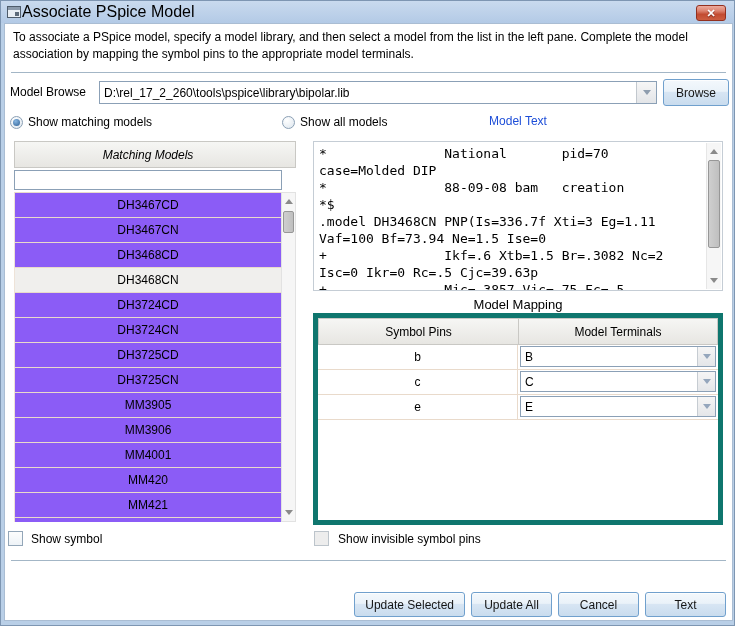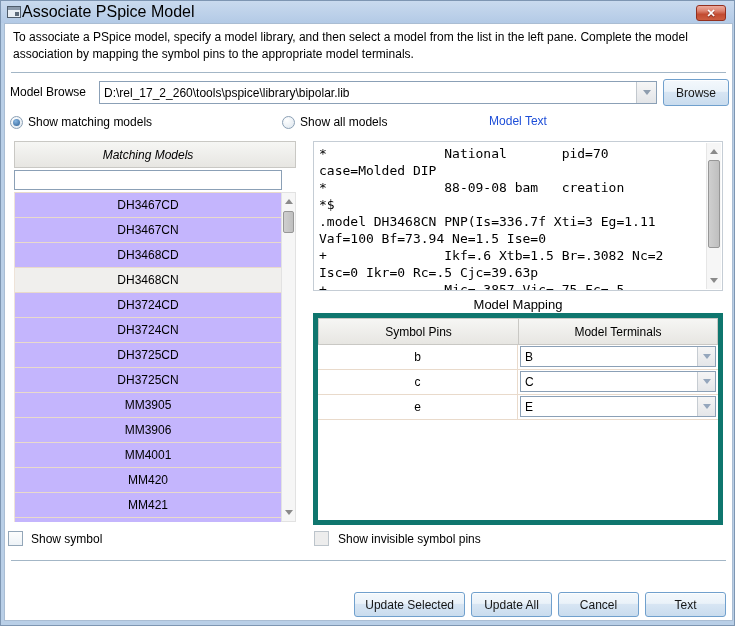--- a/index.html
+++ b/index.html
@@ -76,21 +76,21 @@
     border:1px solid #8ba0b6; background:#fff; font-size:12px; padding:0 4px;
     font-family:"Liberation Sans",sans-serif;
   }
   .mm-list{
     position:absolute; left:9px; top:168px; width:268px; height:330px;
     overflow:hidden; border-top:1px solid #e9dacb;
     border-left:1px solid #eee3d8; border-right:1px solid #eee3d8; background:#fff;
   }
   .list-row{
     height:25px; line-height:24px; text-align:center; font-size:12px; color:#000;
-    border-bottom:1px solid #e9dacb; background:#c4b5fd;
+    border-bottom:1px solid #e9dacb; background:#8b5cf6;
   }
   .list-row.selected{ background:#f0efed; }
   
   .vscroll{ position:absolute; width:15px; background:#f6f6f6; border:1px solid #e2e2e2; }
   .mm-scroll{ left:276px; top:168px; height:330px; }
   .mt-scroll{ position:absolute; right:1px; top:1px; bottom:1px; width:15px; background:#f6f6f6; border-left:1px solid #e6e6e6; }
   .scroll-arrow{ position:absolute; left:0; right:0; height:15px; display:flex; align-items:center; justify-content:center; }
   .scroll-arrow.up{ top:1px; } .scroll-arrow.down{ bottom:1px; }
   .tri-up-s{ width:0; height:0; border-left:4px solid transparent; border-right:4px solid transparent; border-bottom:5px solid #8a8a8a; }
   .tri-down-s{ width:0; height:0; border-left:4px solid transparent; border-right:4px solid transparent; border-top:5px solid #8a8a8a; }

